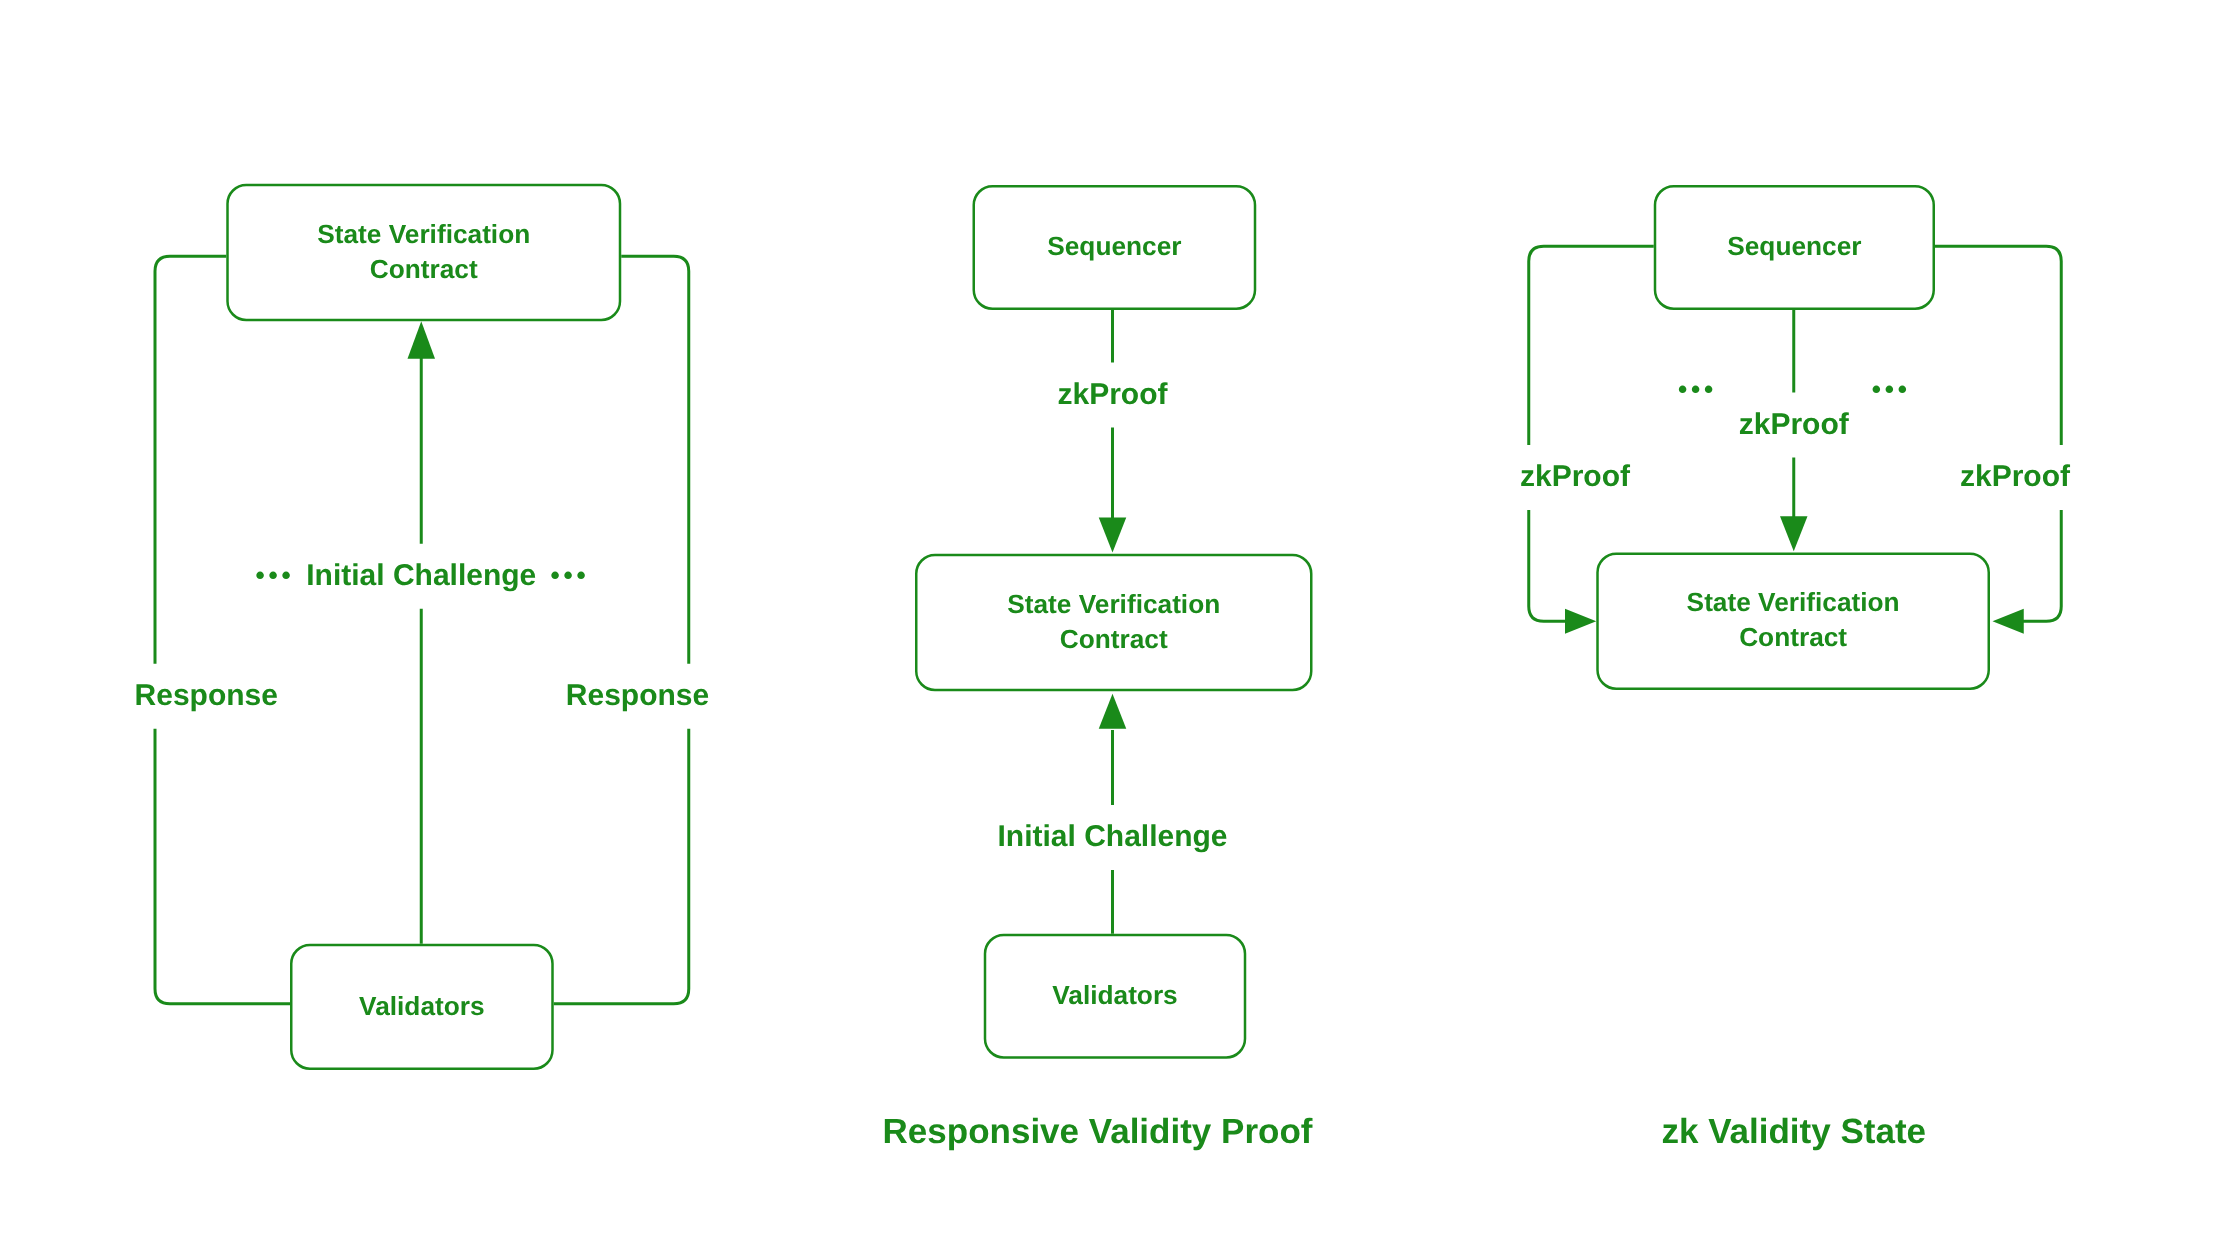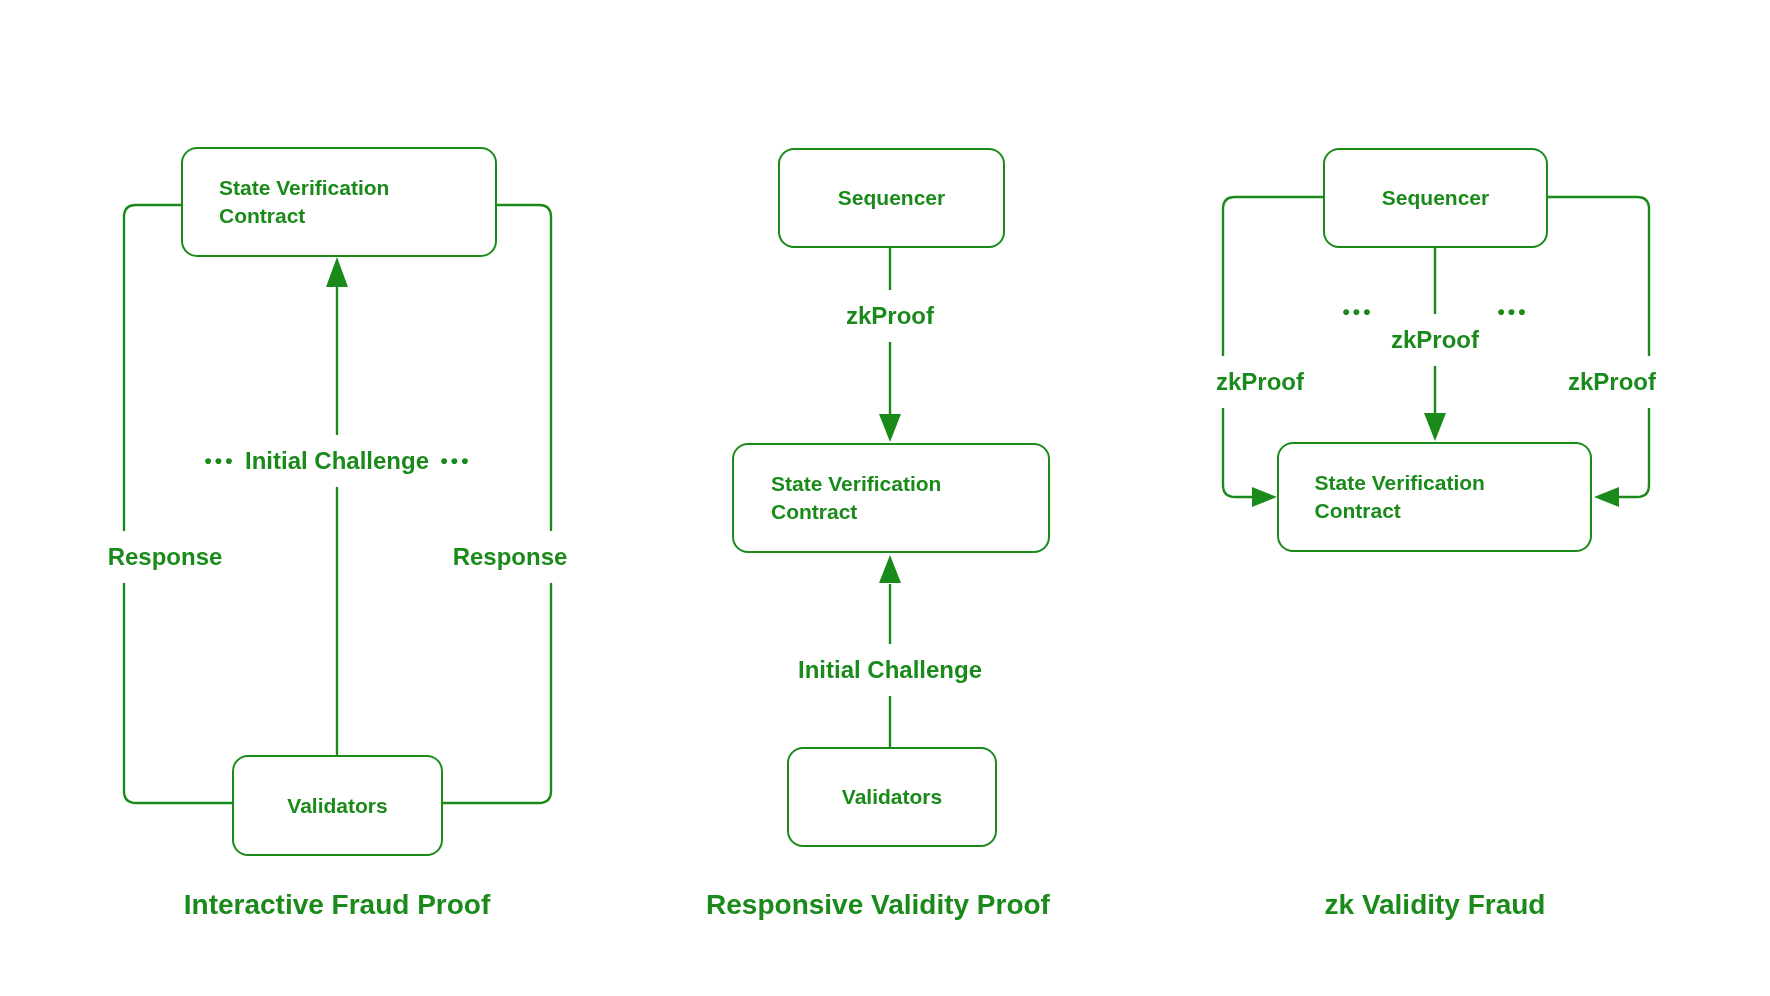--- a/index.html
+++ b/index.html
@@ -31,20 +31,21 @@
 
   .node {
     position: absolute;
     border: 2.5px solid var(--accent);
     border-radius: 16px;
     background: var(--bg);
     color: var(--accent);
     display: flex;
     align-items: center;
     justify-content: center;
+    text-align: center;
     font-size: 21px;
     font-weight: 700;
     line-height: 1.32;
     z-index: 2;
   }
   .node .two-line { display: inline-block; max-width: 240px; }
 
   .edge-label {
     position: absolute;
     transform: translate(-50%, -50%);
@@ -114,21 +115,20 @@
     <span>Validators</span>
   </div>
 
   <span class="dots" style="left:220px; top:461px;">•••</span>
   <span class="edge-label" style="left:337px; top:461px;">Initial Challenge</span>
   <span class="dots" style="left:456px; top:461px;">•••</span>
 
   <span class="edge-label" style="left:165px; top:557px;">Response</span>
   <span class="edge-label" style="left:510px; top:557px;">Response</span>
 
-  <div class="diagram-title" style="left:337px; top:905px;">Interactive Fraud Proof</div>
 
   <div class="node" style="left:778px; top:148px; width:227px; height:100px;">
     <span>Sequencer</span>
   </div>
 
   <span class="edge-label" style="left:890px; top:316px;">zkProof</span>
 
   <div class="node" style="left:732px; top:443px; width:318px; height:110px;">
     <span class="two-line">State Verification Contract</span>
   </div>
@@ -149,15 +149,15 @@
   <span class="dots" style="left:1513px; top:312px;">•••</span>
 
   <span class="edge-label" style="left:1435px; top:340px;">zkProof</span>
   <span class="edge-label" style="left:1260px; top:382px;">zkProof</span>
   <span class="edge-label" style="left:1612px; top:382px;">zkProof</span>
 
   <div class="node" style="left:1277px; top:442px; width:315px; height:110px;">
     <span class="two-line">State Verification Contract</span>
   </div>
 
-  <div class="diagram-title" style="left:1435px; top:905px;">zk Validity Fraud</div>
+  <div class="diagram-title" style="left:1435px; top:905px;">zk Validity State</div>
 
 </div>
 
 </body></html>

